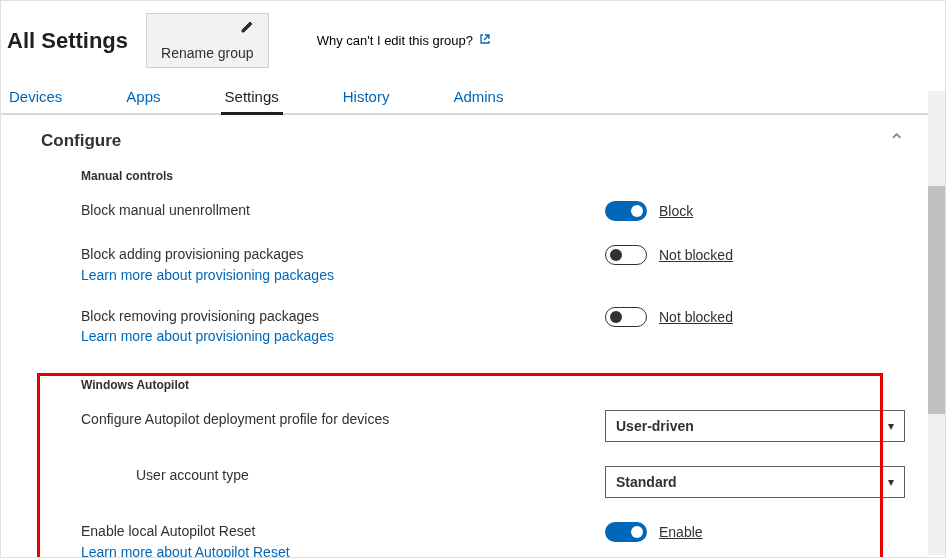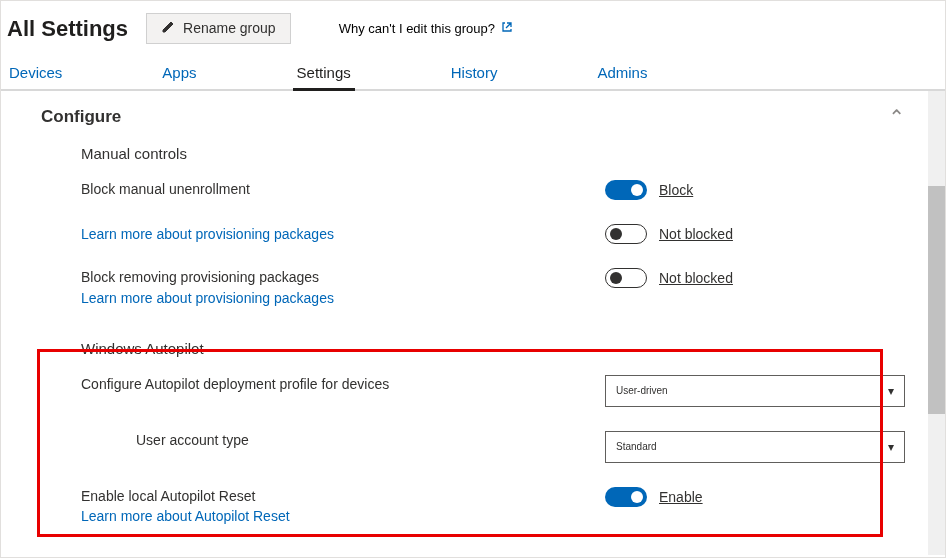--- a/index.html
+++ b/index.html
@@ -1,52 +1,52 @@
 <!DOCTYPE html>
 <html><head>
   <meta charset="utf-8">
   <style>
     * { box-sizing: border-box; margin: 0; padding: 0; }
     body { font-family: "Segoe UI", Arial, sans-serif; font-size: 14px; color: #323130; background: #fff; width: 946px; height: 558px; overflow: hidden; border: 1px solid #e1dfdd; position: relative; }
     
     .header { display: flex; align-items: center; padding: 12px 6px 10px 6px; gap: 18px; }
     .page-title { font-size: 22px; font-weight: 600; color: #201f1e; }
-    .rename-btn { display: flex; align-items: flex-start; gap: 8px; padding: 6px 14px; border: 1px solid #d0d0d0; background: #f3f2f1; cursor: pointer; font-size: 14px; color: #323130; }
+    .rename-btn { display: flex; align-items: flex-end; gap: 8px; padding: 6px 14px; border: 1px solid #d0d0d0; background: #f3f2f1; cursor: pointer; font-size: 14px; color: #323130; flex-direction: column; }
     .edit-link { color: #000000; font-size: 13px; margin-left: 30px; display: flex; align-items: center; gap: 6px; cursor: pointer; }
     .popout-icon { stroke: #0067b8; }
     
-    .tabs { display: flex; gap: 96px; padding: 4px 6px 0 6px; border-bottom: 2px solid #d8d8d8; }
+    .tabs { display: flex; gap: 60px; padding: 4px 6px 0 6px; border-bottom: 2px solid #d8d8d8; }
     .tab { padding: 6px 2px 8px 2px; font-size: 15px; color: #0067b8; cursor: pointer; position: relative; }
     .tab.active { color: #201f1e; }
     .tab.active::after { content: ""; position: absolute; left: -2px; right: -2px; bottom: -2px; height: 3px; background: #201f1e; }
     
     .content-wrap { position: relative; padding: 0; }
     .section-header { display: flex; justify-content: space-between; align-items: center; padding: 14px 40px 10px 40px; }
     .section-title { font-size: 17px; font-weight: 600; }
     .chevron { color: #8a8886; font-size: 20px; cursor: pointer; user-select: none; }
     
-    .subsection-title { font-size: 15px; font-weight: 400; padding: 6px 0 12px 80px; }
+    .subsection-title { font-size: 12px; font-weight: 700; padding: 6px 0 12px 80px; }
     
     .setting-row { display: flex; align-items: flex-start; padding: 6px 40px 18px 80px; }
     .setting-row.indent { padding-left: 135px; }
     .setting-label-col { flex: 1; }
     .setting-label { font-size: 14px; color: #323130; line-height: 1.4; }
     .learn-link { color: #0067b8; font-size: 14px; cursor: pointer; display: inline-block; margin-top: 2px; }
     
     .control-col { display: flex; align-items: center; gap: 12px; min-width: 300px; }
     .toggle { width: 42px; height: 20px; border-radius: 10px; position: relative; cursor: pointer; }
     .toggle.on { background: #0067b8; }
     .toggle.off { background: #fff; border: 1px solid #323130; }
     .toggle .knob { width: 12px; height: 12px; border-radius: 50%; position: absolute; top: 50%; transform: translateY(-50%); }
     .toggle.on .knob { background: #fff; right: 4px; }
     .toggle.off .knob { background: #323130; left: 4px; }
     .toggle-state { font-size: 14px; color: #323130; text-decoration: underline; }
     
     .dropdown { width: 300px; height: 32px; border: 1px solid #605e5c; background: #fff; display: flex; align-items: center; justify-content: space-between; padding: 0 10px; cursor: pointer; }
-    .dropdown-value { font-size: 10px; }
+    .dropdown-value { font-size: 14px; font-weight: bold; }
     .dropdown-chevron { font-size: 12px; color: #323130; }
     
     .highlight-box { position: absolute; border: 3px solid #e80000; pointer-events: none; }
     
     .scrollbar-track { position: absolute; right: 0; top: 90px; bottom: 2px; width: 17px; background: #f0f0f0; }
     .scrollbar-thumb { position: absolute; right: 0; width: 17px; background: #c1c1c1; top: 185px; height: 228px; }
     
     .pencil-icon path { stroke: #323130; fill: #323130; }
   </style>
 </head>
@@ -95,20 +95,21 @@
     <div class="control-col">
       <div class="toggle on">
           <div class="knob"></div>
         </div>
       <span class="toggle-state">Block</span>
     </div>
   </div>
 
   <div class="setting-row">
     <div class="setting-label-col">
+      <div class="setting-label">Block adding provisioning packages</div>
       <a class="learn-link">Learn more about provisioning packages</a>
     </div>
     <div class="control-col">
       <div class="toggle off">
           <div class="knob"></div>
         </div>
       <span class="toggle-state">Not blocked</span>
     </div>
   </div>
 

